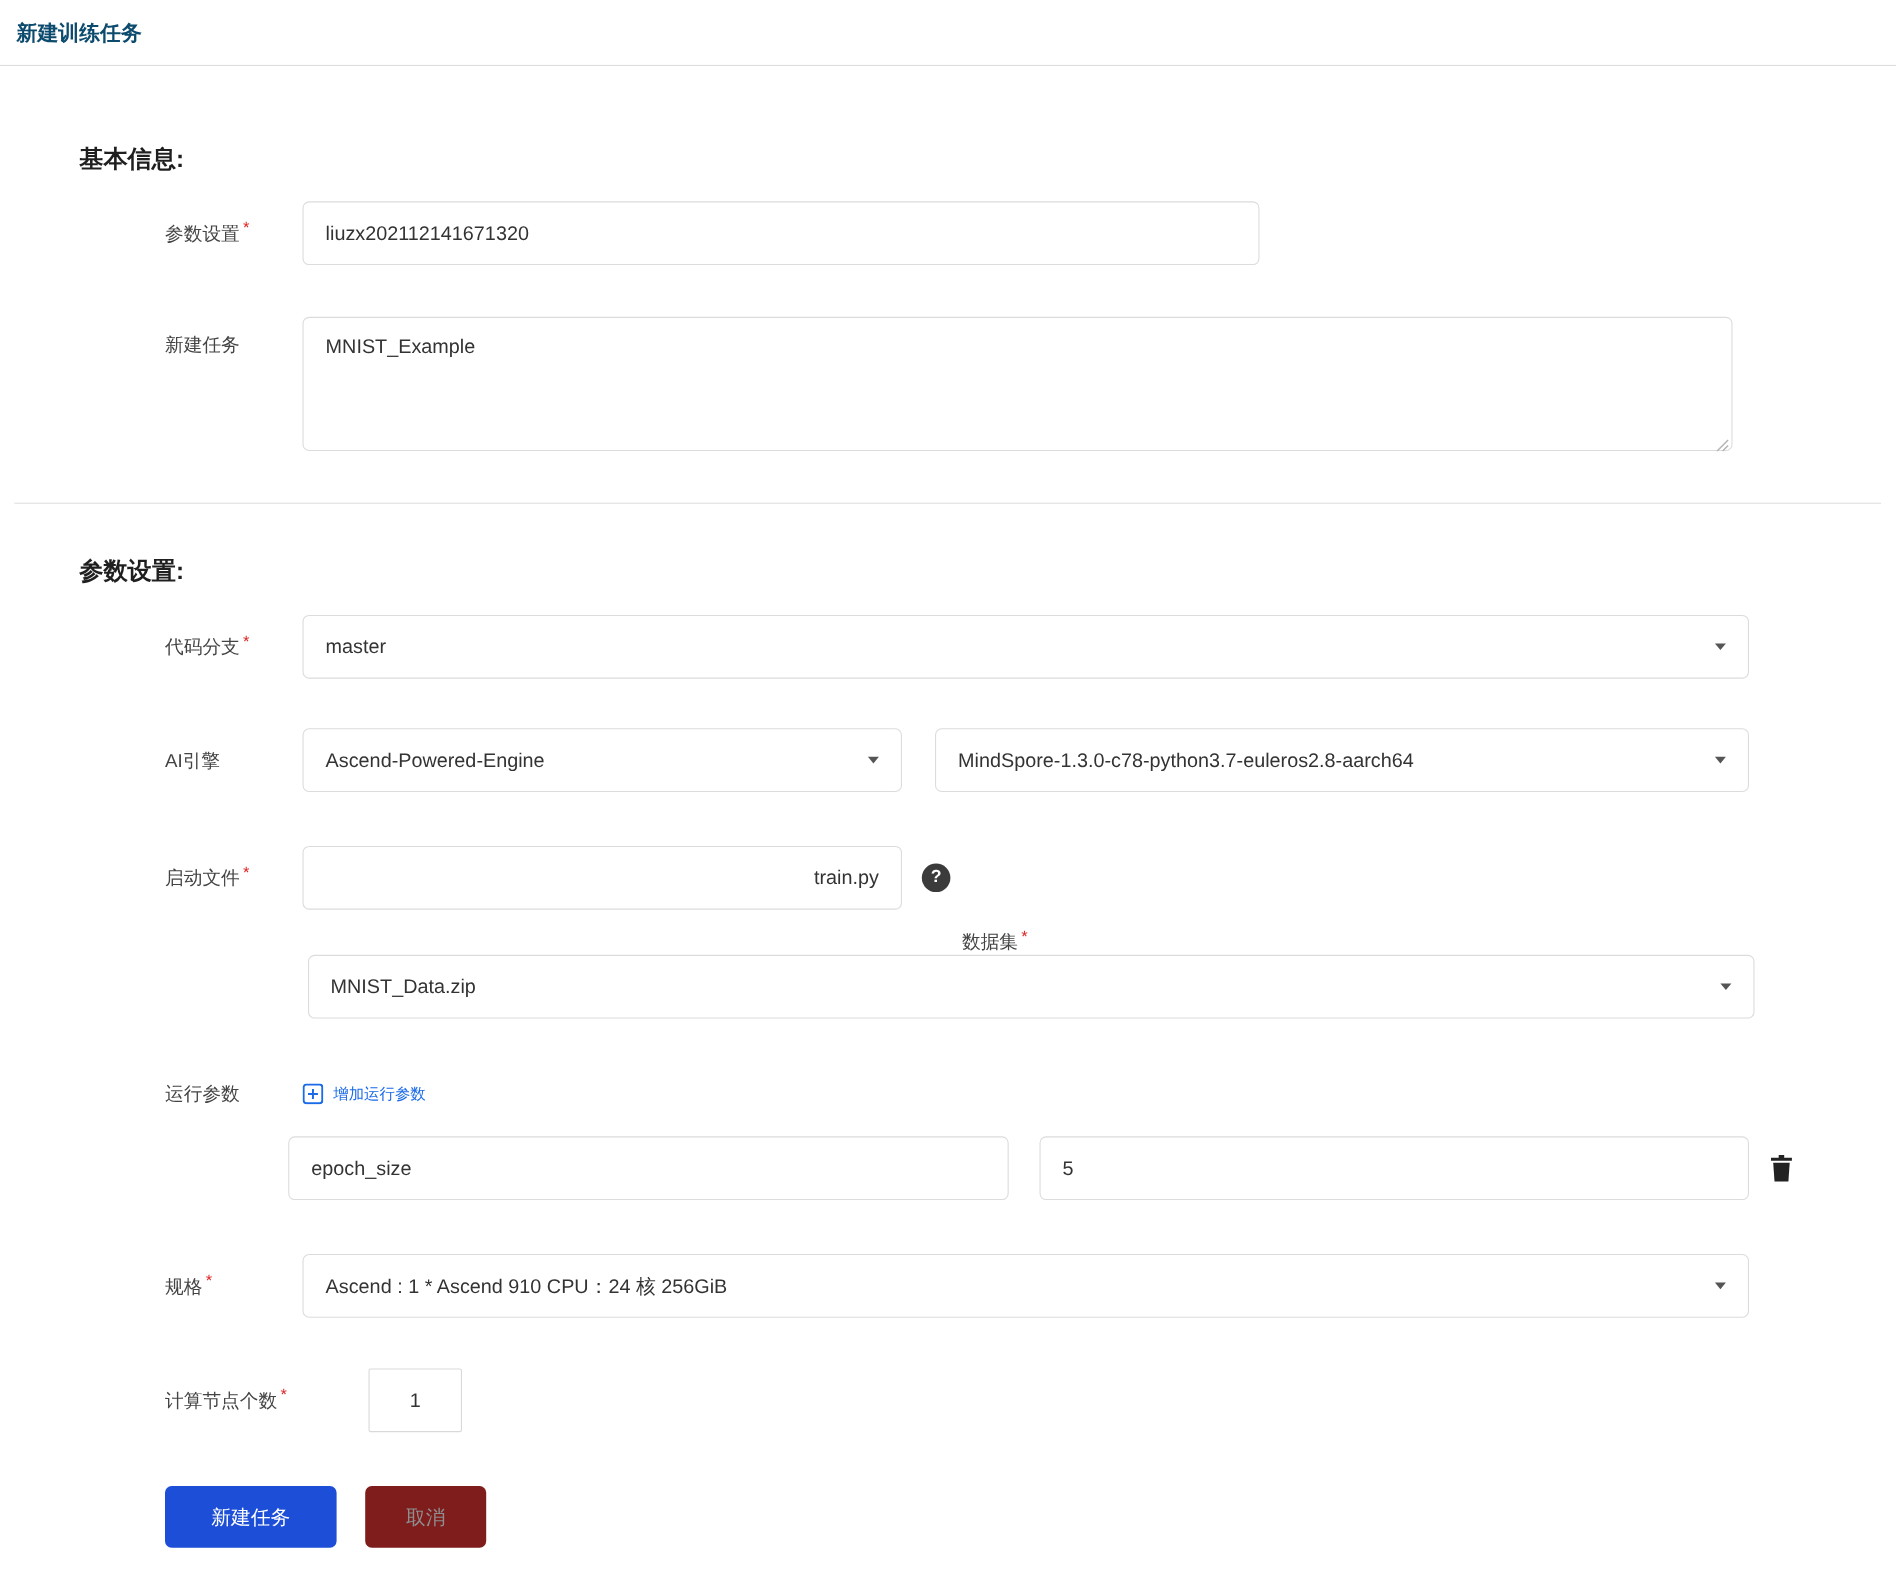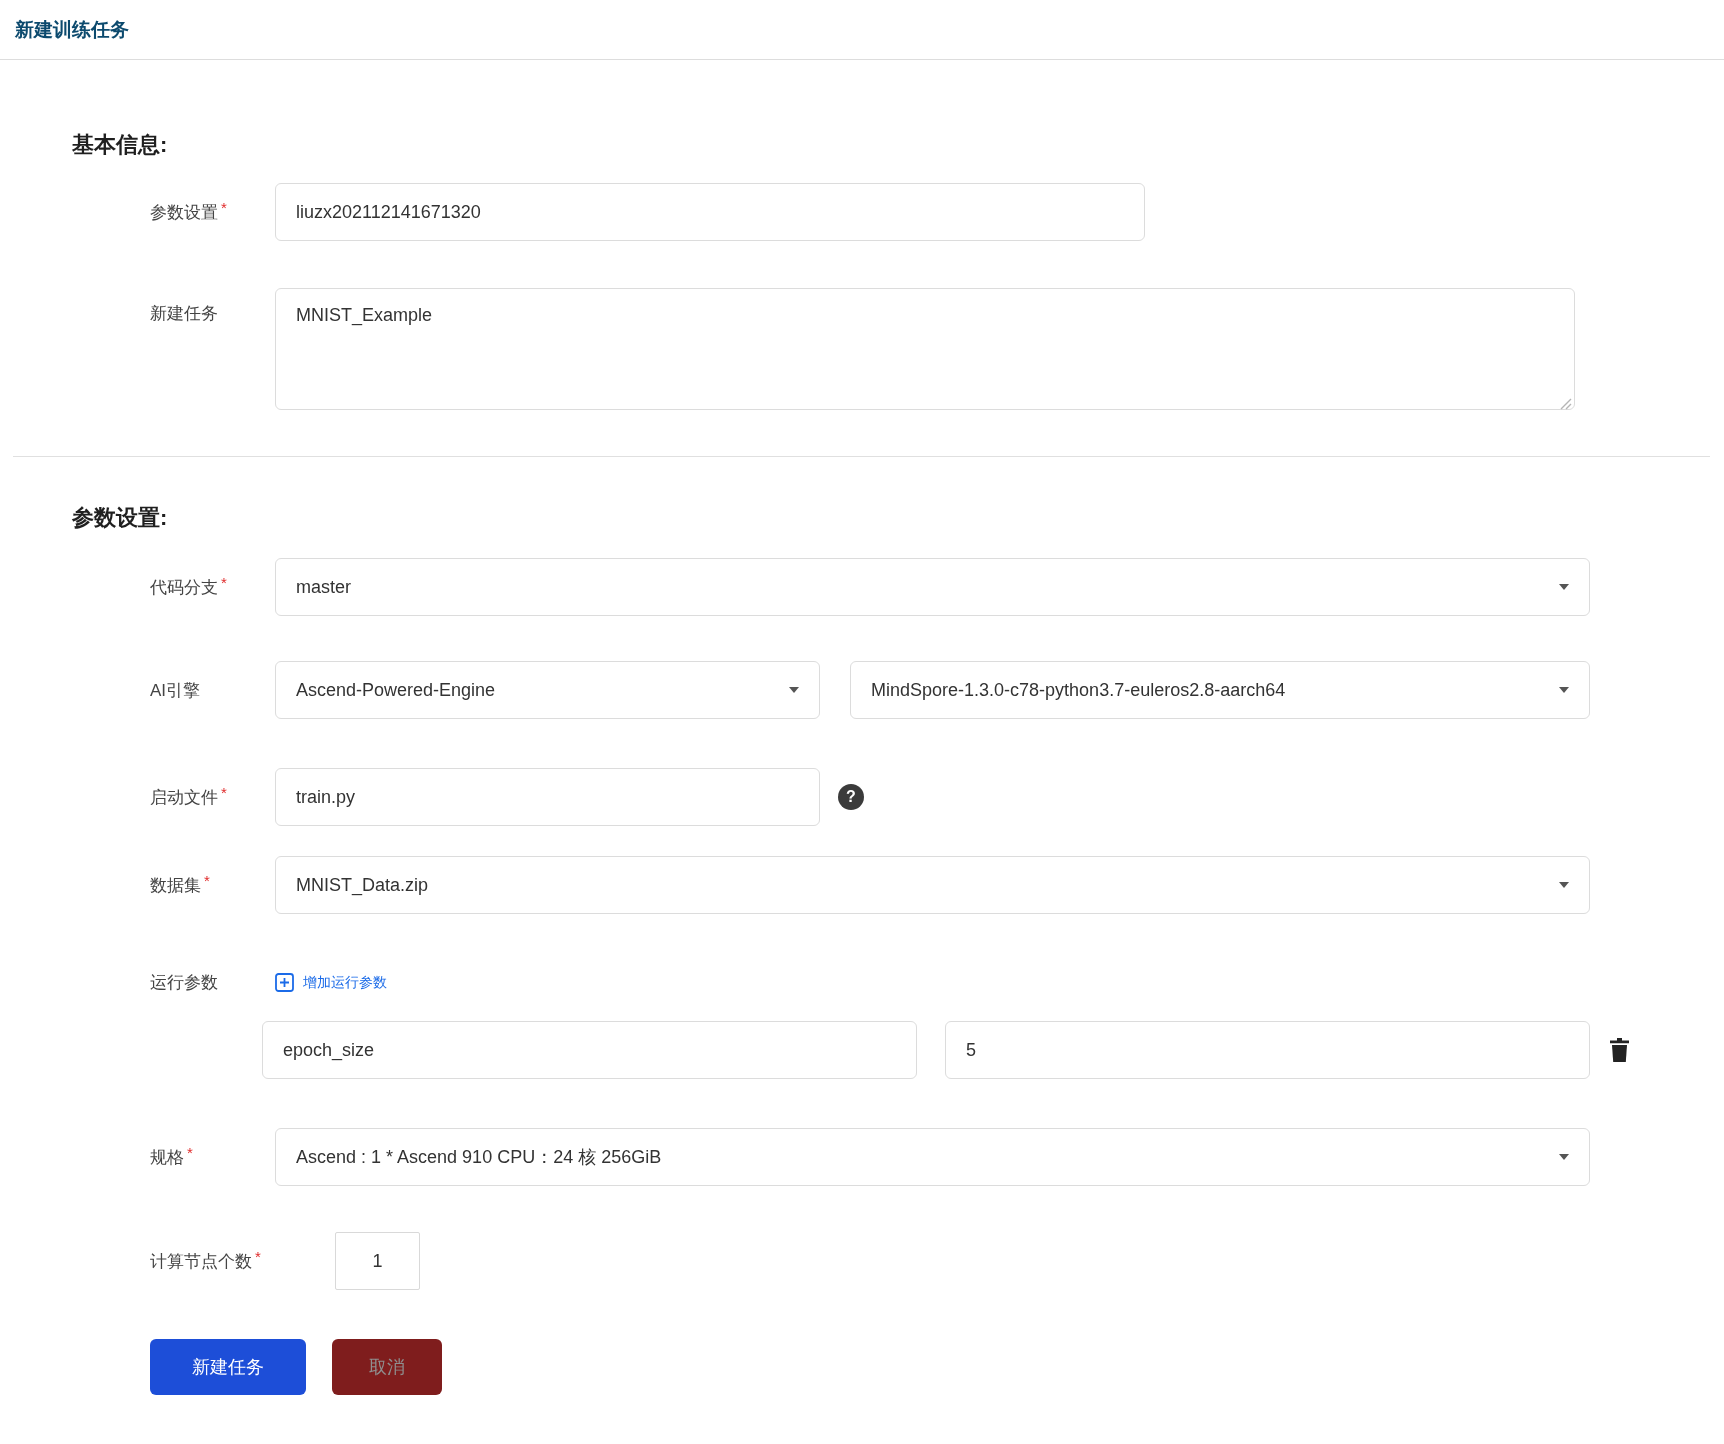--- a/index.html
+++ b/index.html
@@ -37,37 +37,37 @@
     display:flex; align-items:flex-start;
   }
   .label-cell.wide { width:160px; }
   .req { color:#E02B2B; font-size:15px; margin-left:3px; line-height:14px; }
 
   .mt-name     { margin-top:23px; }
   .mt-desc     { margin-top:47px; }
   .mt-branch   { margin-top:25px; }
   .mt-engine   { margin-top:45px; }
   .mt-boot     { margin-top:49px; }
-  .mt-dataset  { margin-top:30px; }
+  .mt-dataset  { margin-top:18px;flex-direction:column; }
   .mt-runparam { margin-top:57px; }
   .mt-paramval { margin-top:27px; margin-left:112px; }
   .mt-spec     { margin-top:49px; }
   .mt-node     { margin-top:46px; }
   .mt-buttons  { margin-top:49px; }
 
   
   .text-input, .select-box, .textarea-wrap textarea, .node-input {
     border:1px solid #dcdcdc; background:#fff; font-size:18px; color:#333;
     font-family:"Liberation Sans","DejaVu Sans",sans-serif;
   }
   .text-input {
     height:58px; border-radius:6px; padding:0 20px; outline:none;
   }
   .input-name  { width:870px; }
-  .input-boot  { width:545px; }
+  .input-boot  { width:545px;text-align:right; }
   .input-key   { width:655px; }
   .input-value { width:645px; margin-left:28px; }
 
   .textarea-wrap { position:relative; width:1300px; }
   .textarea-wrap textarea {
     width:100%; height:122px; border-radius:6px; padding:16px 20px;
     resize:none; outline:none; overflow:hidden;
   }
   .resize-handle { position:absolute; right:3px; bottom:4px; cursor:nwse-resize; line-height:0; }
   .desc-label { padding-top:14px; }

